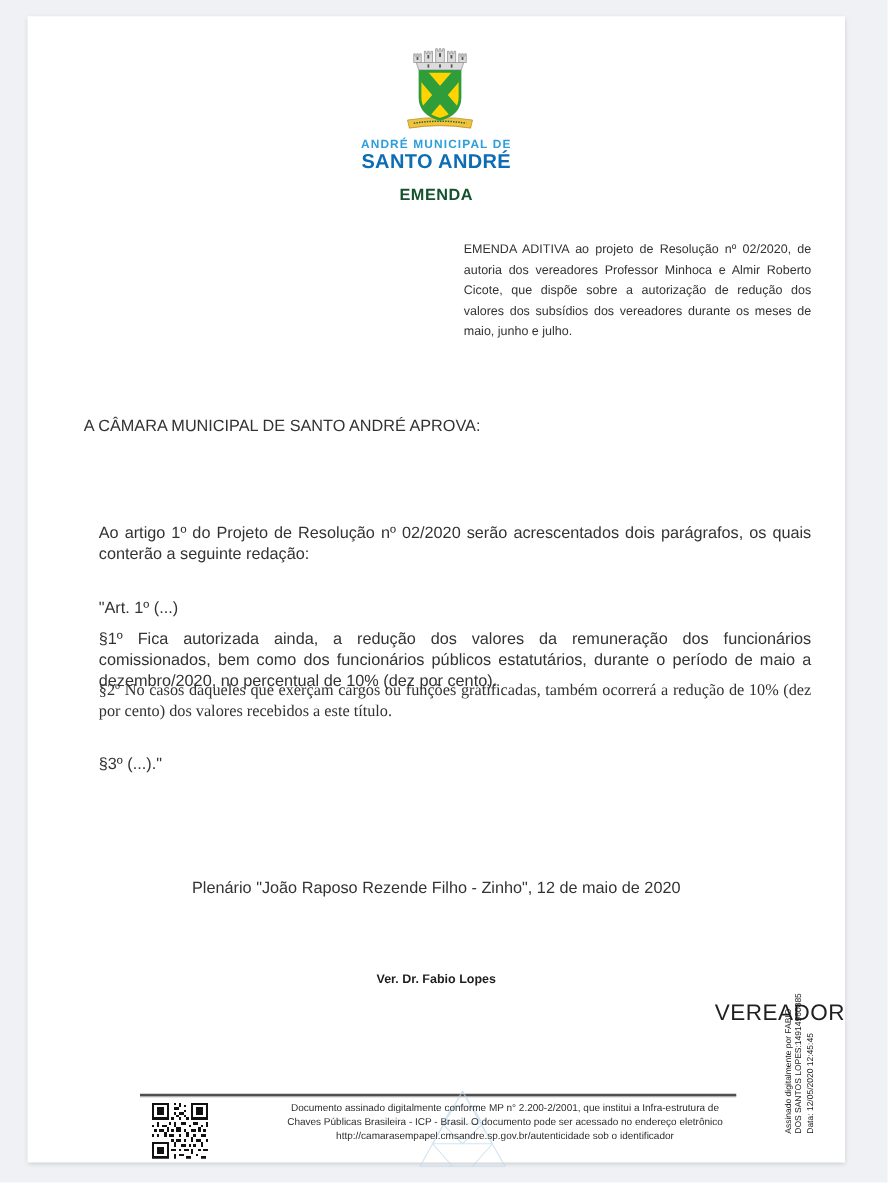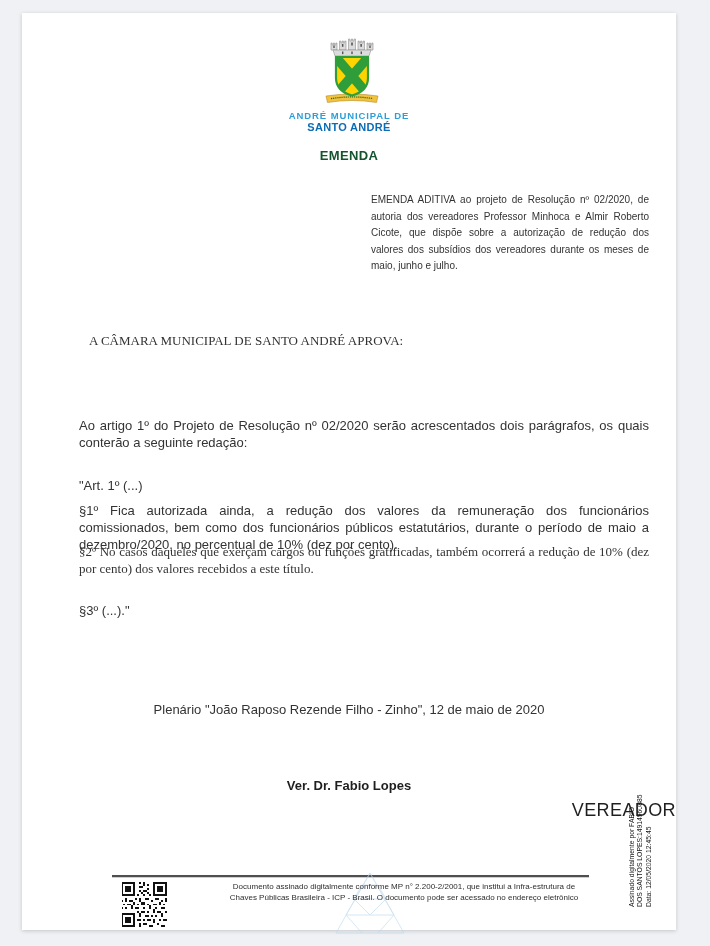--- a/index.html
+++ b/index.html
@@ -14,37 +14,37 @@
     position:absolute;left:22px;top:13px;width:654px;height:917px;
     background:#ffffff;
     box-shadow:0 1px 4px rgba(0,0,0,.18);
   }
   
   .crest{position:absolute;left:298px;top:21px;width:64px;height:72px;}
   
   .logo-line1{position:absolute;left:0;right:0;top:97px;text-align:center;
     font-size:9.5px;font-weight:bold;color:#2d9fd8;letter-spacing:.9px;}
   .logo-line2{position:absolute;left:0;right:0;top:108px;text-align:center;
-    font-size:11px;font-weight:bold;color:#0d6db4;letter-spacing:.3px;}
+    font-size:16px;font-weight:bold;color:#0d6db4;letter-spacing:.3px;}
   .doc-title{position:absolute;left:0;right:0;top:135px;text-align:center;
     font-size:13px;font-weight:bold;color:#14532d;letter-spacing:.4px;}
   
   .ementa{position:absolute;left:349px;top:179px;width:278px;
     font-size:10px;line-height:16.5px;text-align:justify;color:#333;}
   
-  .line-approval{position:absolute;left:67px;top:320px;font-size:13px;color:#333;font-family:Liberation Serif, serif;}
+  .line-approval{position:absolute;left:45px;top:320px;font-size:13px;color:#333;}
   .line-subject{position:absolute;left:57px;top:358px;font-size:13px;color:#333;}
   .para{position:absolute;left:57px;width:570px;font-size:13px;line-height:17px;
     color:#333;text-align:justify;margin:0;}
   .para.short{text-align:left;}
   .p1{top:404px;} .p2{top:464px;} .p3{top:489px;} .p4{top:530px;font-family:Liberation Serif, serif;} .p5{top:589px;}
   .plenary{position:absolute;left:0;right:0;top:689px;text-align:center;
     font-size:13px;color:#333;}
   .sig-name{position:absolute;left:0;right:0;top:765px;text-align:center;
-    font-size:13px;font-weight:bold;color:#1f1f1f;}
+    font-size:10px;font-weight:bold;color:#1f1f1f;}
   .sig-role{position:absolute;left:0;right:0;top:787px;text-align:right;
     font-size:18px;font-weight:normal;color:#1f1f1f;letter-spacing:.4px;}
   
   .footer-rule{position:absolute;left:90px;top:862px;width:477px;height:2px;
     background:#4f4f4f;box-shadow:0 1px 0 #cfcfcf;}
   .qr{position:absolute;left:99px;top:869px;width:46px;height:45px;}
   .watermark{position:absolute;left:300px;top:856px;width:96px;height:66px;opacity:.65;}
   .footer-text{position:absolute;left:172px;top:869px;width:420px;
     text-align:center;font-size:8px;line-height:10.8px;color:#2d2d2d;}
   
@@ -144,20 +144,21 @@
          M8,15h1v1h-1z M10,15h2v1h-2z M13,15h1v1h-1z M16,14h1v2h-1z M18,15h2v1h-2z M22,15h1v1h-1z
          M9,16h1v2h-1z M12,17h2v1h-2z M15,17h1v1h-1z M17,17h1v1h-1z M20,16h1v2h-1z
          M8,19h2v1h-2z M11,19h1v1h-1z M13,19h2v1h-2z M16,19h1v2h-1z M19,19h1v1h-1z M21,19h2v1h-2z
          M9,21h1v2h-1z M11,21h2v1h-2z M14,22h2v1h-2z M18,21h1v1h-1z M20,22h2v1h-2z"></path>
     </g>
   </svg>
 
   <div class="footer-text">
     <div>Documento assinado digitalmente conforme MP n° 2.200-2/2001, que institui a Infra-estrutura de</div>
     <div>Chaves Públicas Brasileira - ICP - Brasil. O documento pode ser acessado no endereço eletrônico</div>
+    <div>http://camarasempapel.cmsandre.sp.gov.br/autenticidade sob o identificador</div>
   </div>
 
   <div class="side-sig-outer">
     <div class="side-sig-inner">
       <div>Assinado digitalmente por FABIO</div>
       <div>DOS SANTOS LOPES:14914960885</div>
       <div>Data: 12/05/2020 12:45:45</div>
     </div>
   </div>
 

